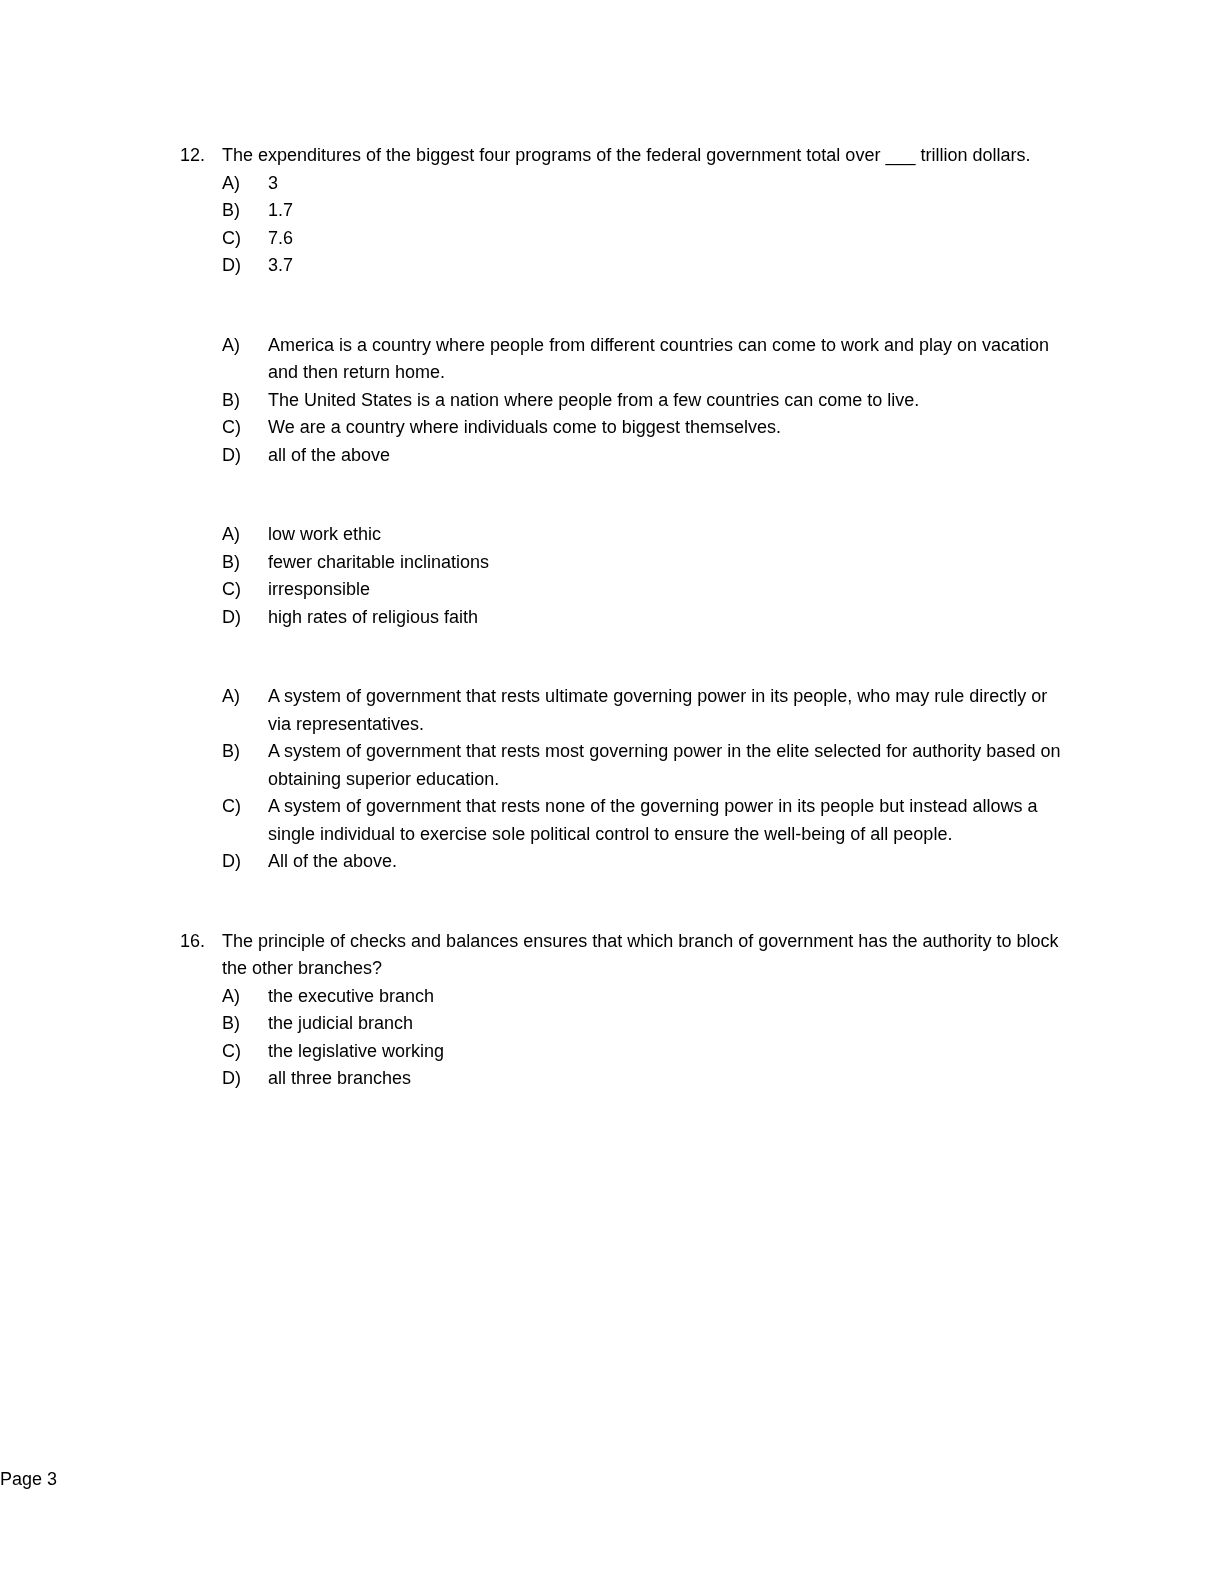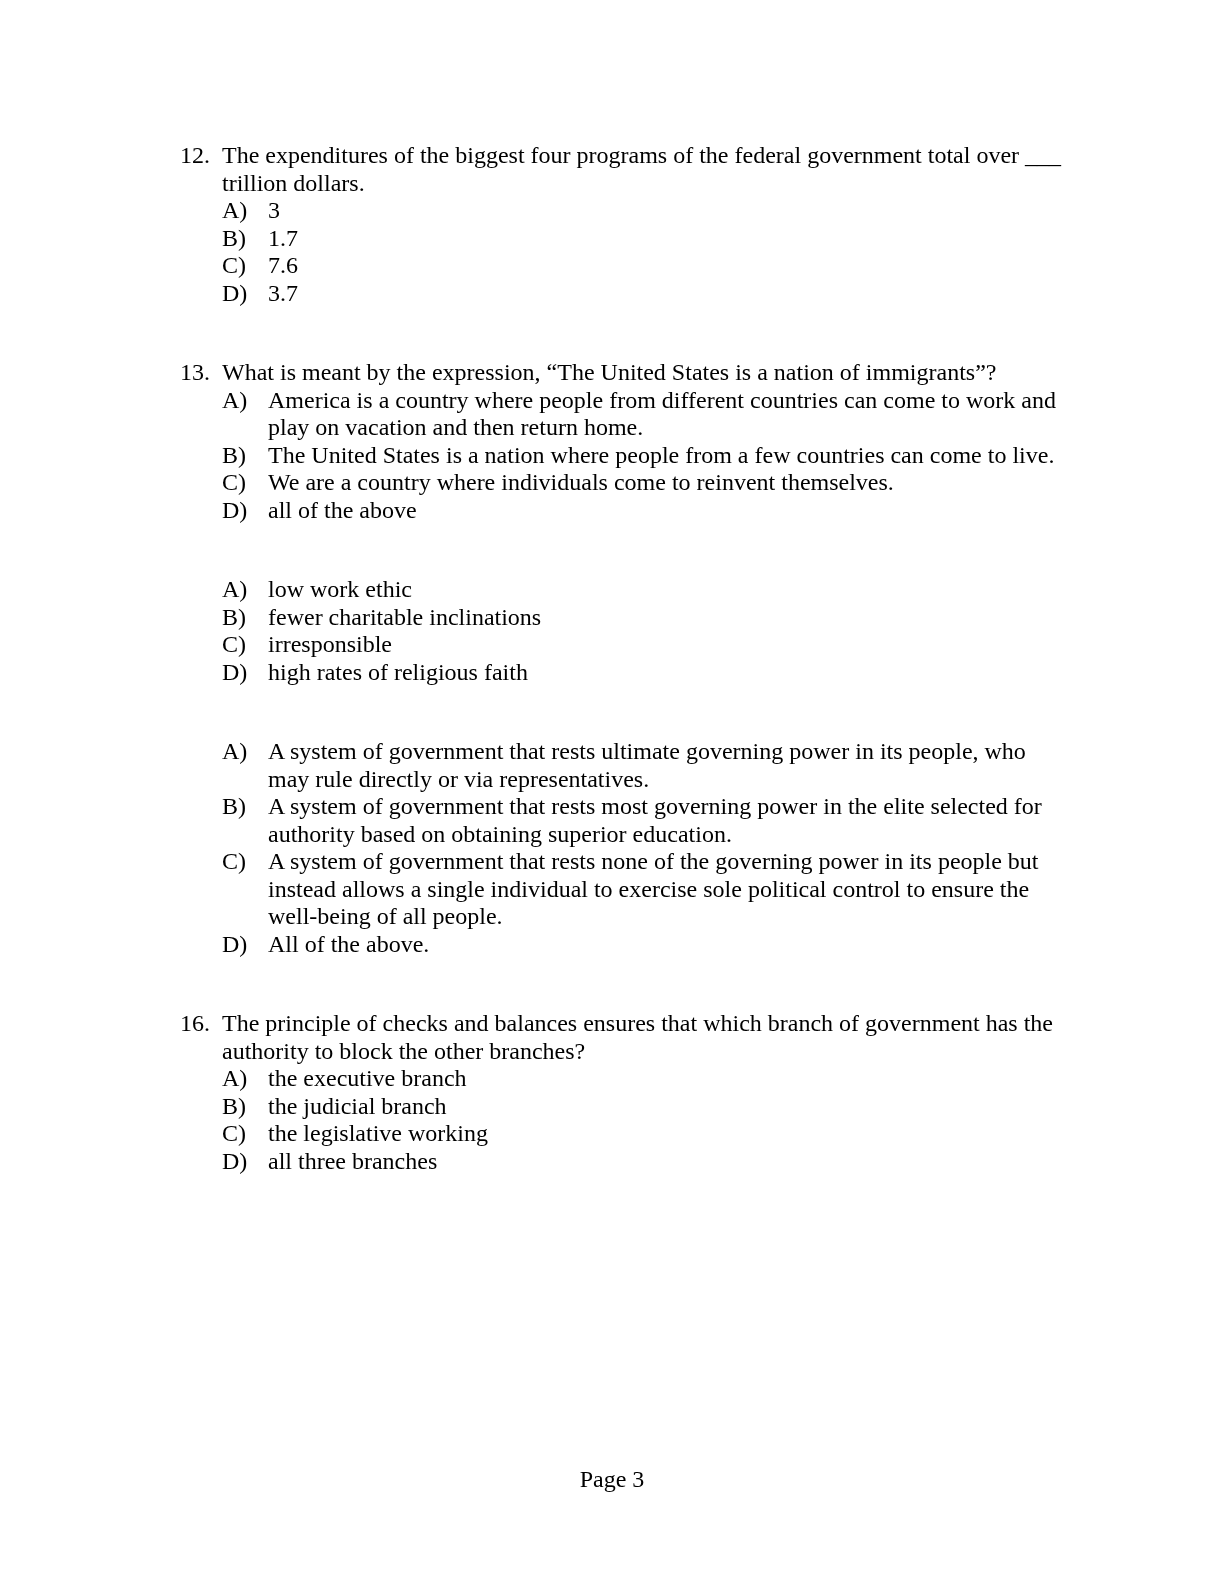--- a/index.html
+++ b/index.html
@@ -4,22 +4,22 @@
 <style>
   * { margin: 0; padding: 0; box-sizing: border-box; }
   html, body { background: #ffffff; }
   .page {
     position: relative;
     width: 1224px;
     height: 1584px;
     margin: 0 auto;
     background: #ffffff;
     color: #000000;
-    font-family: Liberation Serif, serif;
-    font-size: 24px;
+    font-family: Liberation Sans, sans-serif;
+    font-size: 18px;
     line-height: 27.5px;
     overflow: hidden;
   }
   .content {
     position: absolute;
     left: 180px;
     top: 142px;
     width: 884px;
   }
   .question { margin-bottom: 52px; }
@@ -28,21 +28,21 @@
   .q-text { flex: 1 1 auto; }
   .options { margin-left: 42px; }
   .option { display: flex; align-items: flex-start; }
   .opt-letter { flex: 0 0 46px; width: 46px; }
   .opt-text { flex: 1 1 auto; }
   .footer {
     position: absolute;
     top: 1466px;
     left: 0;
     width: 100%;
-    text-align: center;
+    text-align: left;
   }
 </style>
 </head>
 <body>
 
 <div class="page">
   <div class="content">
   <div class="question">
     <div class="q-row">
       <span class="q-num">12.</span>
@@ -65,38 +65,34 @@
   </div>
 
   <div class="option">
     <span class="opt-letter">D)</span>
     <span class="opt-text">3.7</span>
   </div>
 </div>
   </div>
 
   <div class="question">
-    <div class="q-row">
-      <span class="q-num">13.</span>
-      <span class="q-text">What is meant by the expression, “The United States is a nation of immigrants”?</span>
-    </div>
     <div class="options">
   <div class="option">
     <span class="opt-letter">A)</span>
     <span class="opt-text">America is a country where people from different countries can come to work and play on vacation and then return home.</span>
   </div>
 
   <div class="option">
     <span class="opt-letter">B)</span>
     <span class="opt-text">The United States is a nation where people from a few countries can come to live.</span>
   </div>
 
   <div class="option">
     <span class="opt-letter">C)</span>
-    <span class="opt-text">We are a country where individuals come to reinvent themselves.</span>
+    <span class="opt-text">We are a country where individuals come to biggest themselves.</span>
   </div>
 
   <div class="option">
     <span class="opt-letter">D)</span>
     <span class="opt-text">all of the above</span>
   </div>
 </div>
   </div>
 
   <div class="question">

